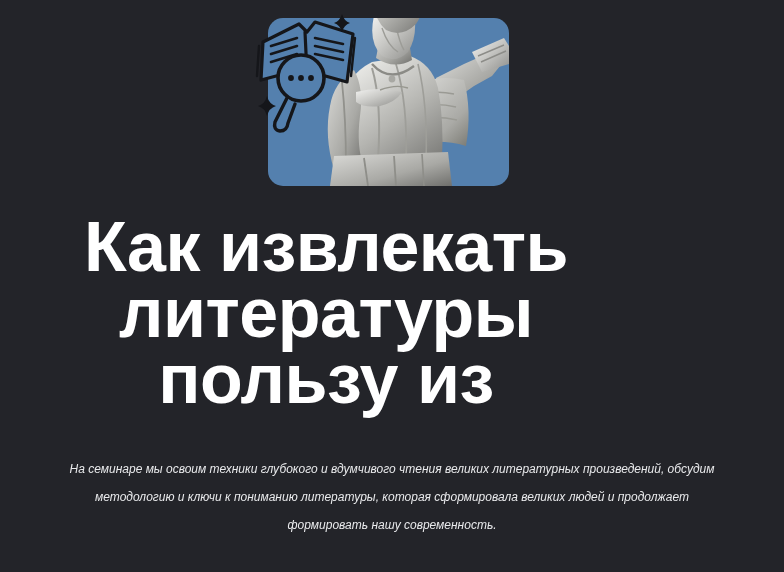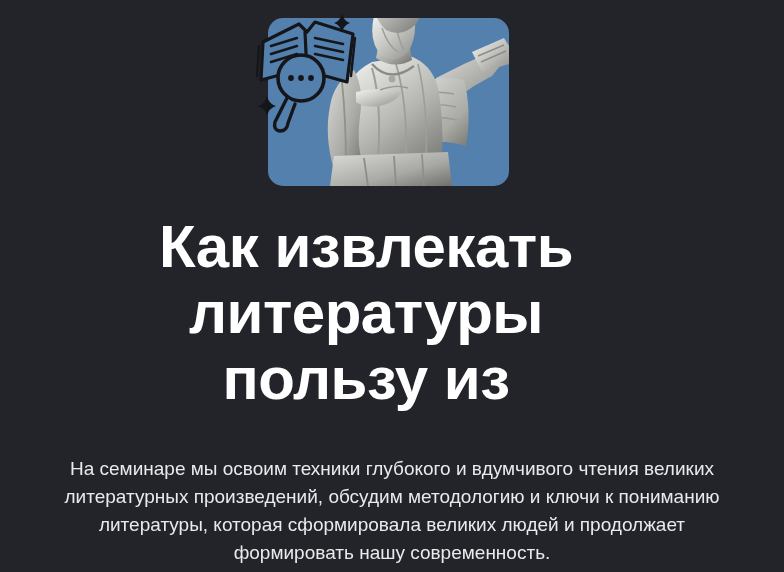--- a/index.html
+++ b/index.html
@@ -74,41 +74,41 @@
   }
 
   
   .title {
     position: absolute;
     left: 0;
     top: 214px;
     width: 652px;
     text-align: center;
     color: #ffffff;
-    font-size: 60px;
+    font-size: 70px;
     font-weight: 700;
     line-height: 66px;
     letter-spacing: -0.5px;
-    margin-left: 40px;
   }
 
   .title-line { display: block; white-space: nowrap; }
 
   
   .lead {
     position: absolute;
     left: 50%;
     transform: translateX(-50%);
     top: 455px;
     width: 660px;
     text-align: center;
     color: #e9eaec;
-    font-size: 19px;
+    font-size: 12px;
     font-weight: 400;
     line-height: 28px;
+    font-style: italic;
   }
 </style>
 </head>
 <body>
 
 <div class="page">
 
   <div class="hero">
 
     <div class="hero-card"></div>

